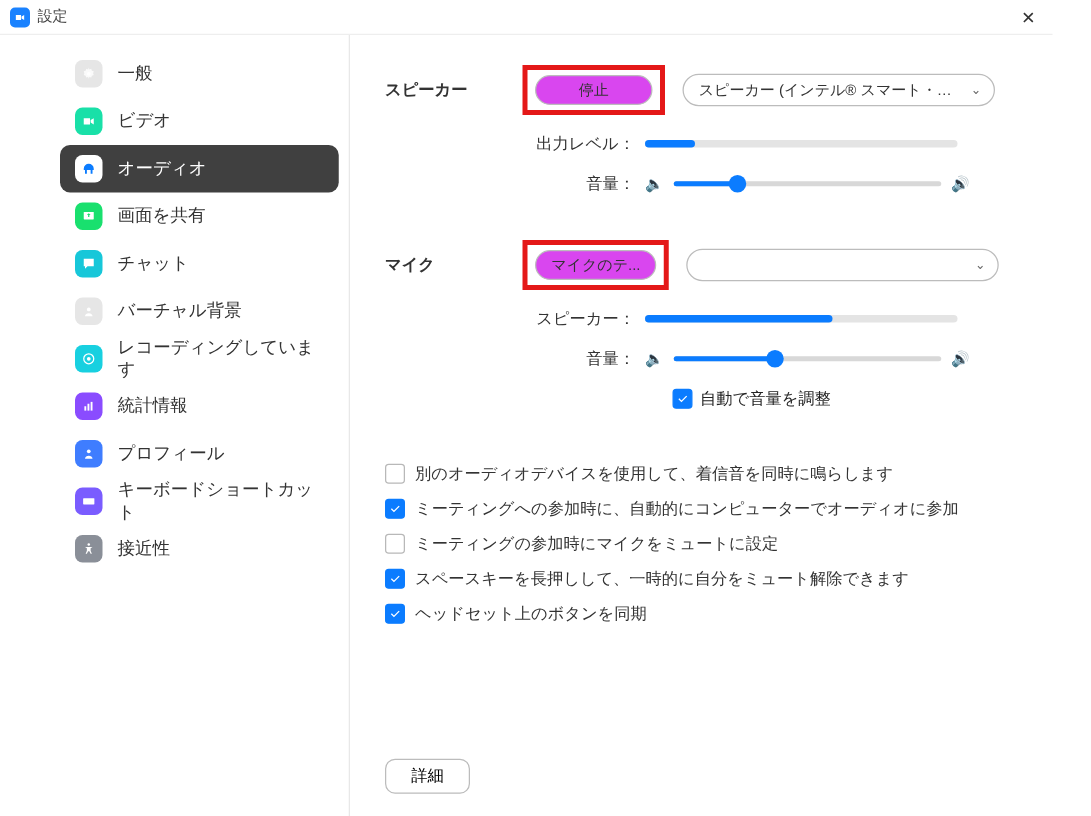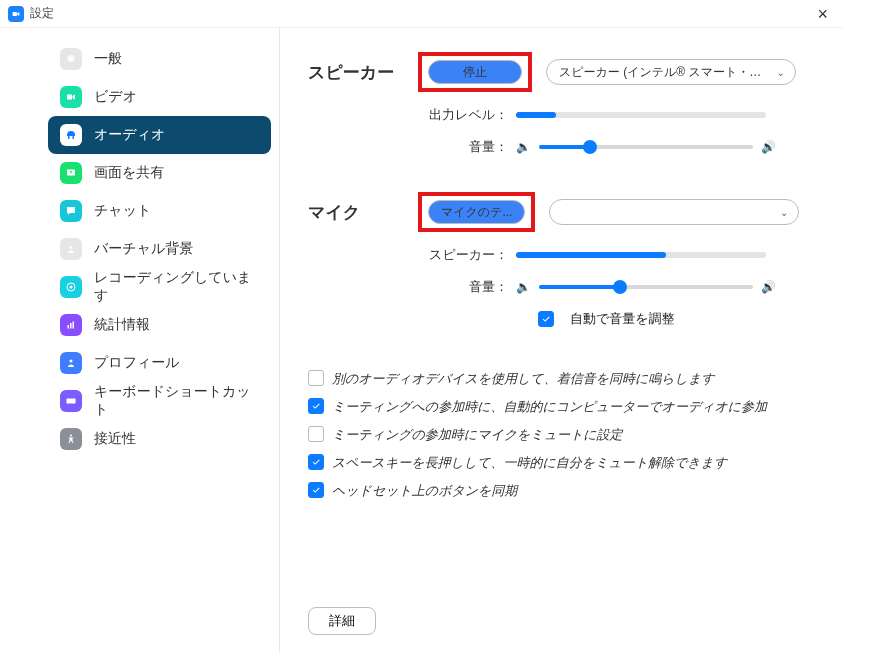--- a/index.html
+++ b/index.html
@@ -46,21 +46,21 @@
 .side-item {
   display: flex;
   align-items: center;
   height: 38px;
   padding: 0 12px;
   border-radius: 8px;
   cursor: pointer;
   color: #333;
 }
 .side-item.active {
-  background: #0c4a6e;
+  background: #404040;
   color: #fff;
 }
 .side-item .icon-wrap {
   width: 22px; height: 22px;
   border-radius: 6px;
   display: flex; align-items: center; justify-content: center;
   margin-right: 12px;
   flex-shrink: 0;
 }
 .side-item .label { font-size: 14px; }
@@ -80,33 +80,33 @@
 
 .content {
   flex: 1;
   padding: 24px 28px 18px 28px;
   display: flex;
   flex-direction: column;
   position: relative;
 }
 .section { display: flex; flex-direction: column; gap: 14px; margin-bottom: 36px; }
 .row { display: flex; align-items: center; }
-.row .sec-label { width: 110px; font-size: 17px; font-weight: 600; color: #333; }
+.row .sec-label { width: 110px; font-size: 13px; font-weight: 600; color: #333; }
 .row .right-col { flex: 1; display: flex; align-items: center; gap: 14px; }
 .highlight-box {
   border: 4px solid #e41818;
   padding: 4px 6px;
   display: inline-flex;
 }
 .pill-btn {
   min-width: 94px;
   height: 24px;
   border: 1px solid #bcbcbc;
   border-radius: 12px;
-  background: #3b82f6;
+  background: #d946ef;
   font-size: 12px;
   color: #333;
   cursor: pointer;
   padding: 0 12px;
   white-space: nowrap;
   overflow: hidden;
   text-overflow: ellipsis;
 }
 .drop {
   flex: 1;
@@ -166,42 +166,41 @@
   border-radius: 2px;
 }
 .slider .thumb {
   position: absolute; top: 50%;
   width: 14px; height: 14px;
   background: #0b7cff;
   border-radius: 50%;
   transform: translate(-50%, -50%);
 }
 .checkbox-row {
-  display: flex; align-items: flex-start; gap: 8px;
+  display: flex; align-items: center; gap: 8px;
   padding-left: 0;
   font-size: 13px;
   color: #333;
-  font-style: italic;
 }
 .cb {
   width: 16px; height: 16px;
   border: 1.5px solid #b8b8b8;
   border-radius: 3px;
   background: #fff;
   display: flex; align-items: center; justify-content: center;
   cursor: pointer;
   flex-shrink: 0;
 }
 .cb.checked {
   background: #0b7cff;
   border-color: #0b7cff;
 }
 .cb.checked svg { width: 10px; height: 10px; }
 .cb.checked svg path { stroke: #fff; stroke-width: 2.5; fill: none; }
-.auto-vol-row { padding-left: 230px; display: flex; align-items: center; gap: 16px; }
+.auto-vol-row { padding-left: 230px; display: flex; align-items: center; gap: 6px; }
 .checklist { display: flex; flex-direction: column; gap: 10px; margin-top: 6px; }
 .footer {
   margin-top: auto;
   display: flex;
   justify-content: flex-start;
 }
 .adv-btn {
   height: 28px;
   border: 1px solid #bcbcbc;
   border-radius: 8px;

